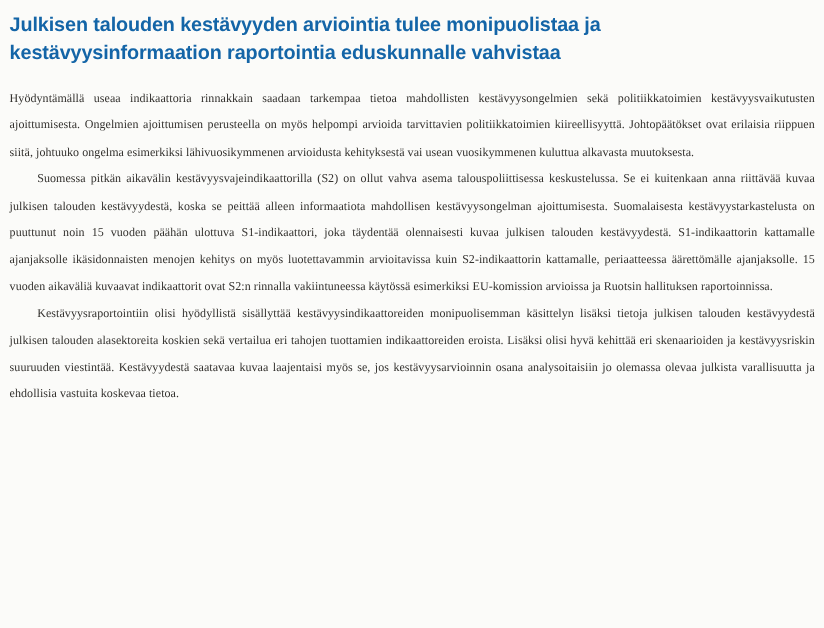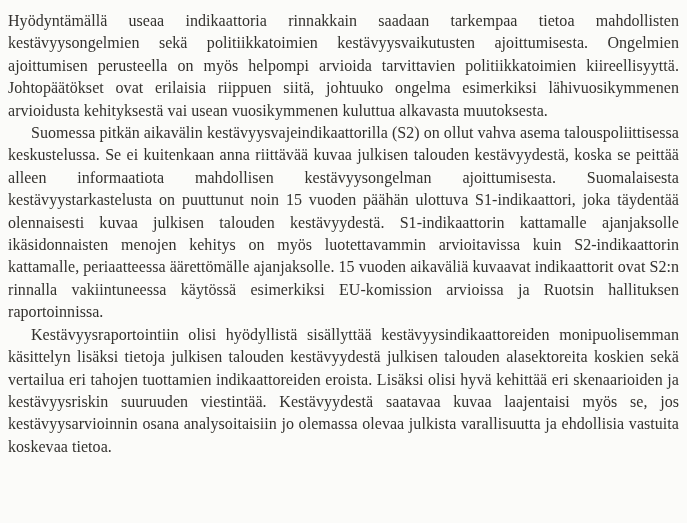--- a/index.html
+++ b/index.html
@@ -23,33 +23,34 @@
     font-family: "Liberation Sans", sans-serif;
     font-size: 16.5px;
     line-height: 22.5px;
     font-weight: 600;
     letter-spacing: -0.1px;
     color: #1465a7;
   }
   .content p {
     margin: 0;
     font-family: "Liberation Serif", "DejaVu Serif", serif;
-    font-size: 16px;
+    font-size: 10px;
     line-height: 22.4px;
     color: #33312e;
     text-align: justify;
     letter-spacing: 0.05px;
   }
   .content p + p {
     text-indent: 23px;
     font-family: Liberation Serif, serif;
   }
 </style>
 </head>
 <body>
 
 <div class="page">
+  <h1 class="title">Julkisen talouden kestävyyden arviointia tulee monipuolistaa ja kestävyysinformaation raportointia eduskunnalle vahvistaa</h1>
   <div class="content">
     <p>Hyödyntämällä useaa indikaattoria rinnakkain saadaan tarkempaa tietoa mahdollisten kestävyysongelmien sekä politiikkatoimien kestävyysvaikutusten ajoittumisesta. Ongelmien ajoittumisen perusteella on myös helpompi arvioida tarvittavien politiikkatoimien kiireellisyyttä. Johtopäätökset ovat erilaisia riippuen siitä, johtuuko ongelma esimerkiksi lähivuosikymmenen arvioidusta kehityksestä vai usean vuosikymmenen kuluttua alkavasta muutoksesta.</p>
     <p>Suomessa pitkän aikavälin kestävyysvajeindikaattorilla (S2) on ollut vahva asema talouspoliittisessa keskustelussa. Se ei kuitenkaan anna riittävää kuvaa julkisen talouden kestävyydestä, koska se peittää alleen informaatiota mahdollisen kestävyysongelman ajoittumisesta. Suomalaisesta kestävyystarkastelusta on puuttunut noin 15 vuoden päähän ulottuva S1-indikaattori, joka täydentää olennaisesti kuvaa julkisen talouden kestävyydestä. S1-indikaattorin kattamalle ajanjaksolle ikäsidonnaisten menojen kehitys on myös luotettavammin arvioitavissa kuin S2-indikaattorin kattamalle, periaatteessa äärettömälle ajanjaksolle. 15 vuoden aikaväliä kuvaavat indikaattorit ovat S2:n rinnalla vakiintuneessa käytössä esimerkiksi EU-komission arvioissa ja Ruotsin hallituksen raportoinnissa.</p>
     <p>Kestävyysraportointiin olisi hyödyllistä sisällyttää kestävyysindikaattoreiden monipuolisemman käsittelyn lisäksi tietoja julkisen talouden kestävyydestä julkisen talouden alasektoreita koskien sekä vertailua eri tahojen tuottamien indikaattoreiden eroista. Lisäksi olisi hyvä kehittää eri skenaarioiden ja kestävyysriskin suuruuden viestintää. Kestävyydestä saatavaa kuvaa laajentaisi myös se, jos kestävyysarvioinnin osana analysoitaisiin jo olemassa olevaa julkista varallisuutta ja ehdollisia vastuita koskevaa tietoa.</p>
   </div>
 </div>
 
 </body></html>

